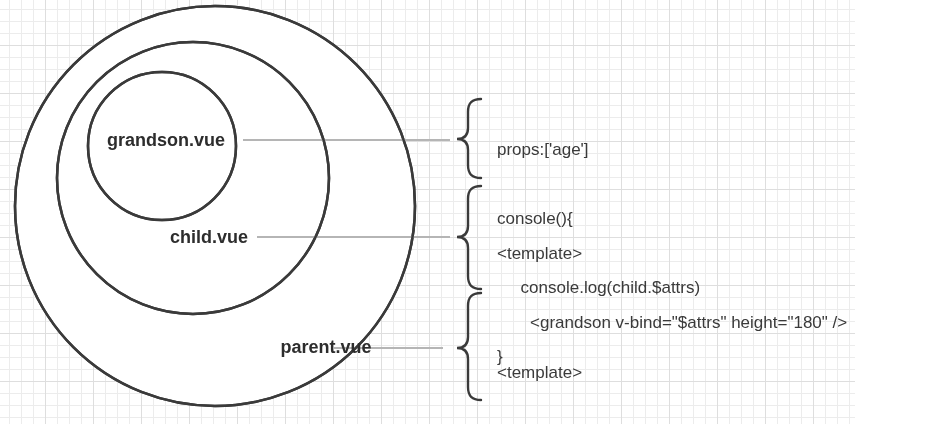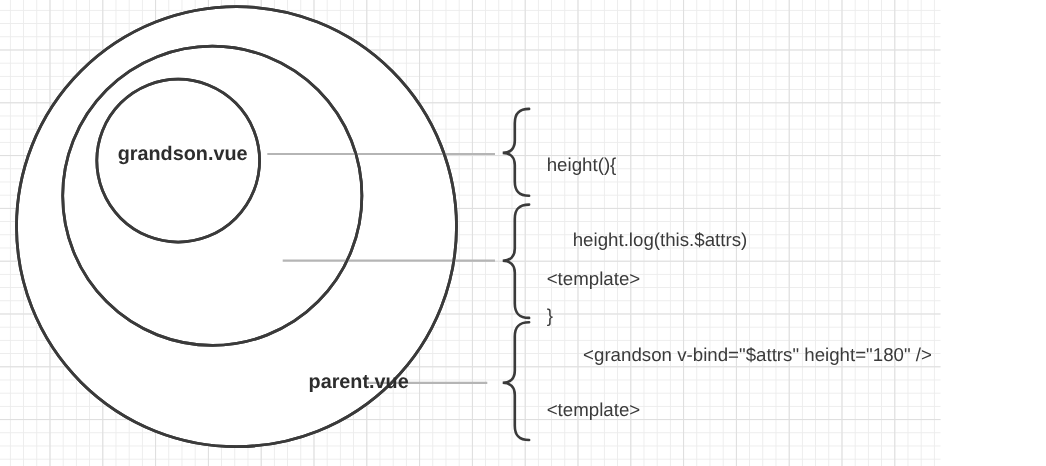--- a/index.html
+++ b/index.html
@@ -65,25 +65,27 @@
     <circle cx="215" cy="206" r="200" fill="none" stroke="#3a3a3a" stroke-width="2.5"></circle>
     <circle cx="193" cy="178" r="136" fill="none" stroke="#3a3a3a" stroke-width="2.5"></circle>
     <circle cx="162" cy="146" r="74" fill="none" stroke="#3a3a3a" stroke-width="2.5"></circle>
 
     <path d="M 481 99 C 471 99 468 104 468 112 L 468 128 C 468 135 464 139 457 139 C 464 139 468 143 468 150 L 468 165 C 468 173 471 178 481 178" fill="none" stroke="#3a3a3a" stroke-width="2.4" stroke-linecap="round"></path>
     <path d="M 481 186 C 471 186 468 191 468 199 L 468 226 C 468 233 464 237 457 237 C 464 237 468 241 468 248 L 468 276 C 468 284 471 289 481 289" fill="none" stroke="#3a3a3a" stroke-width="2.4" stroke-linecap="round"></path>
     <path d="M 481 293 C 471 293 468 298 468 306 L 468 337 C 468 344 464 348 457 348 C 464 348 468 352 468 359 L 468 387 C 468 395 471 400 481 400" fill="none" stroke="#3a3a3a" stroke-width="2.4" stroke-linecap="round"></path>
   </svg>
 
   <div class="circle-label" style="left:166px; top:140px;">grandson.vue</div>
+  <div class="circle-label" style="left:209px; top:237px;">child.vue</div>
   <div class="circle-label" style="left:278px; top:347px;margin-left:48px;">parent.vue</div>
 
   <div class="code-block" style="left:497px; top:92px;">
-    <div class="code-line">height(){</div>
-    <div class="code-line">     height.log(this.$attrs)</div>
+    <div class="code-line">props:['age']</div>
+    <div class="code-line">console(){</div>
+    <div class="code-line">     console.log(child.$attrs)</div>
     <div class="code-line">}</div>
   </div>
 
   <div class="code-block" style="left:497px; top:196px;">
     <div class="code-line">&lt;template&gt;</div>
     <div class="code-line">       &lt;grandson v-bind="$attrs" height="180" /&gt;</div>
   </div>
 
   <div class="code-block" style="left:497px; top:315px;">
     <div class="code-line">&lt;template&gt;</div>

